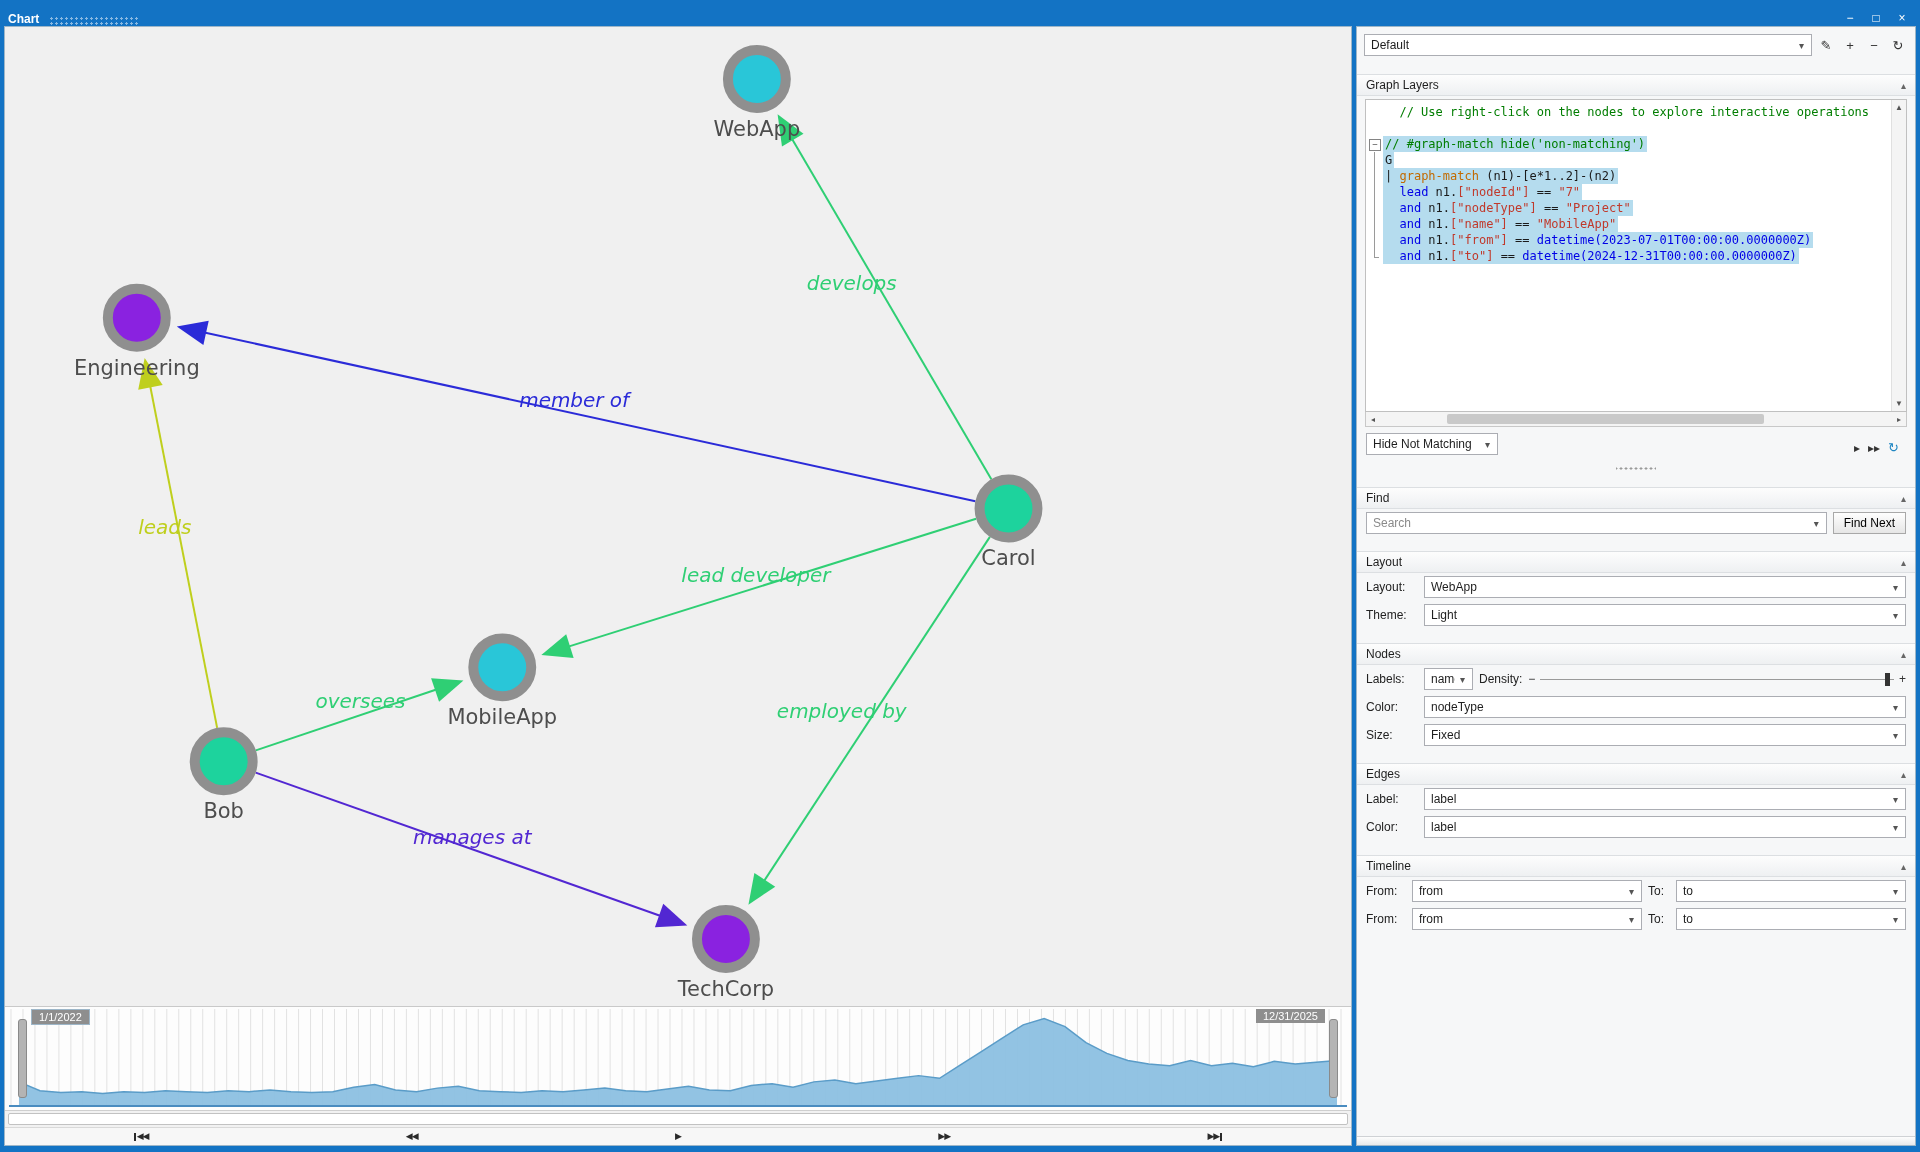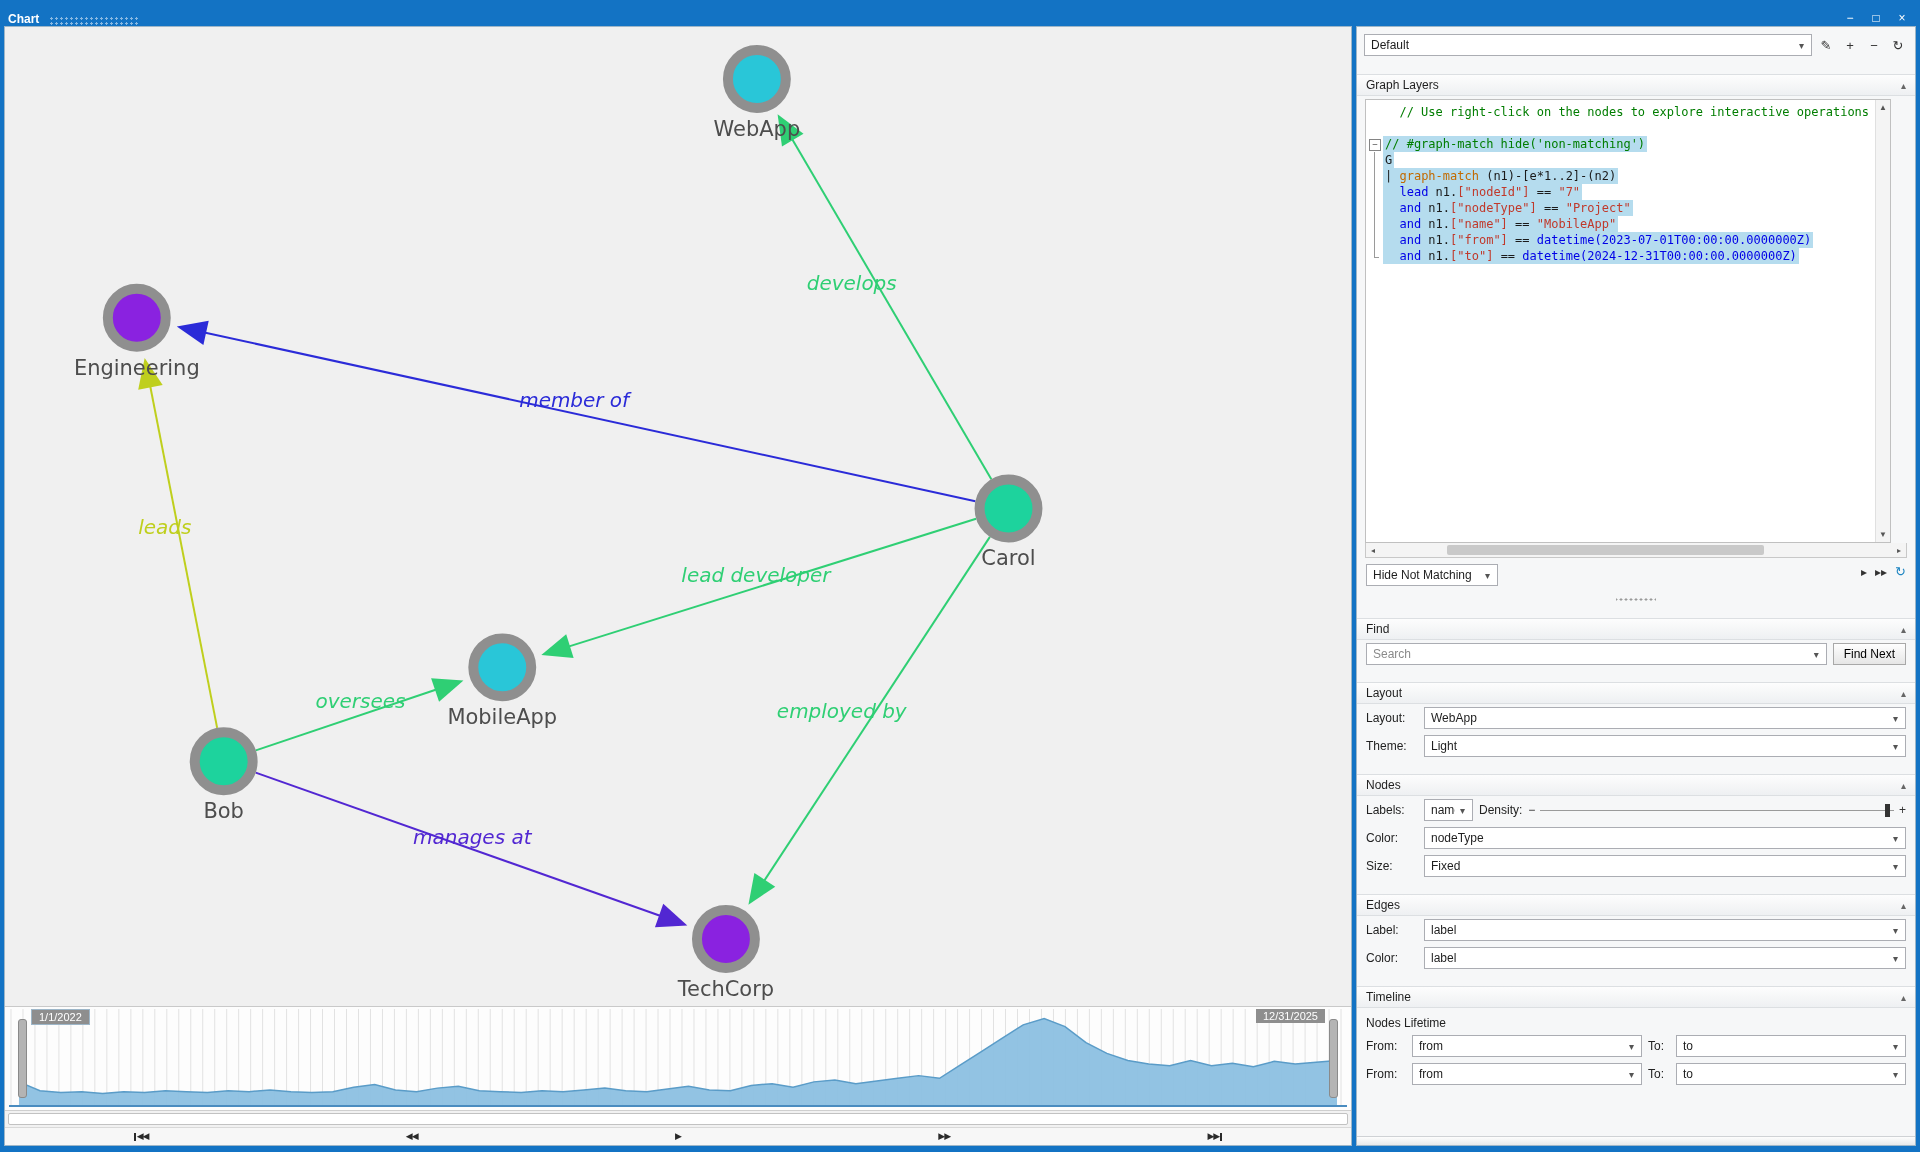--- a/index.html
+++ b/index.html
@@ -41,37 +41,37 @@
   .tool-btn{width:20px;height:20px;display:flex;align-items:center;justify-content:center;color:#333;font-size:13px;cursor:pointer;flex:none}
   .sec-header{height:22px;display:flex;align-items:center;padding:0 9px;background:linear-gradient(#fdfdfd,#eef0f2);border-top:1px solid #dcdfe2;border-bottom:1px solid #dcdfe2;color:#1e1e1e;margin-top:14px;flex:none}
   .sec-header:first-of-type{margin-top:2px}
   .collapse-icon{margin-left:auto;color:#666;font-size:10px;cursor:pointer}
   .field-row{display:flex;align-items:center;padding:3px 9px;gap:6px;flex:none}
   .f-label{width:52px;color:#222;flex:none}
   .f-label.sm{width:40px}.f-label.xs{width:22px}
   .sub-label{padding:8px 9px 2px 9px;color:#222;flex:none}
   .btn{height:22px;padding:0 10px;background:linear-gradient(#fefefe,#e6e6e6);border:1px solid #a8a8a8;font-size:12px;cursor:pointer;flex:none;font-family:"Liberation Sans",sans-serif}
   
-  .code-editor{margin:3px 24px 0 8px;height:444px;background:#fff;border:1px solid #c0c0c0;position:relative;display:flex;flex:none;overflow:hidden}
+  .code-editor{margin:3px 8px 0 8px;height:313px;background:#fff;border:1px solid #c0c0c0;position:relative;display:flex;flex:none;overflow:hidden}
   .code-lines{flex:1;padding:4px 0 0 0;font-family:"DejaVu Sans Mono",monospace;font-size:12px;line-height:16px;overflow:hidden}
   .cl{display:flex;height:16px;white-space:pre}
   .gut{width:17px;position:relative;flex:none}
   .gut.g-box::before{content:"−";position:absolute;left:3px;top:3px;width:10px;height:10px;border:1px solid #848484;font-size:9px;line-height:8px;text-align:center;color:#555;background:#fff}
   .gut.g-line::before{content:"";position:absolute;left:8px;top:0;bottom:0;border-left:1px solid #9a9a9a}
   .gut.g-end::before{content:"";position:absolute;left:8px;top:0;height:9px;border-left:1px solid #9a9a9a}
   .gut.g-end::after{content:"";position:absolute;left:8px;top:9px;width:5px;border-top:1px solid #9a9a9a}
   .txt{padding:0 2px}
   .txt.sel{background:#b5dcee}
   .com{color:#007d00}.kw{color:#0000e6}.str{color:#c0392b}.op{color:#c26a00}.pln{color:#1a1a1a}.dt{color:#0000e6}
   .vscroll{width:15px;border-left:1px solid #e0e0e0;background:#f4f4f4;display:flex;flex-direction:column;align-items:center;justify-content:space-between;font-size:8px;color:#555;padding:3px 0;flex:none}
   .hscroll{margin:0 8px;height:15px;background:#f4f4f4;border:1px solid #c8c8c8;border-top:none;display:flex;align-items:center;font-size:8px;color:#555;flex:none}
   .hscroll .arr{width:14px;text-align:center}
   .hscroll .track{flex:1;position:relative;height:100%}
   .hscroll .thumb{position:absolute;left:13%;width:62%;top:2px;bottom:2px;background:#c9c9c9;border-radius:2px}
-  .run-row{display:flex;align-items:flex-start;padding:6px 9px 2px 9px;flex:none}
+  .run-row{display:flex;align-items:flex-end;padding:6px 16px 2px 9px;flex:none}
   .mode-combo{width:132px}
   .run-icons{margin-left:auto;display:flex;gap:8px;align-items:center}
   .run-icons span{font-size:12px;color:#333;cursor:pointer}
   .run-icons .refresh{color:#1f86c2;font-size:13px}
   .splitter{height:10px;margin-top:6px;background-image:radial-gradient(circle,#9a9a9a 1px,transparent 1.2px);background-size:5px 5px;background-repeat:repeat-x;background-position:center;width:40px;align-self:center;flex:none}
   
   .density-wrap{flex:1;display:flex;align-items:center;gap:5px}
   .density-glyph{color:#333;font-size:12px;flex:none}
   .density-track{flex:1;height:1px;background:#9a9a9a;position:relative}
   .density-handle{position:absolute;right:4px;top:-6px;width:5px;height:13px;background:#333}
@@ -421,21 +421,20 @@
         <div class="combo grow">
           <span class="combo-text">label</span>
           <span class="combo-arrow">▾</span>
         </div>
       </div>
 
       <div class="sec-header">
         <span>Timeline</span>
         <span class="collapse-icon">▴</span>
       </div>
-      <div class="sub-label">Nodes Lifetime</div>
       <div class="field-row">
         <span class="f-label sm">From:</span>
         <div class="combo grow">
           <span class="combo-text">from</span>
           <span class="combo-arrow">▾</span>
         </div>
         <span class="f-label xs">To:</span>
         <div class="combo grow">
           <span class="combo-text">to</span>
           <span class="combo-arrow">▾</span>

